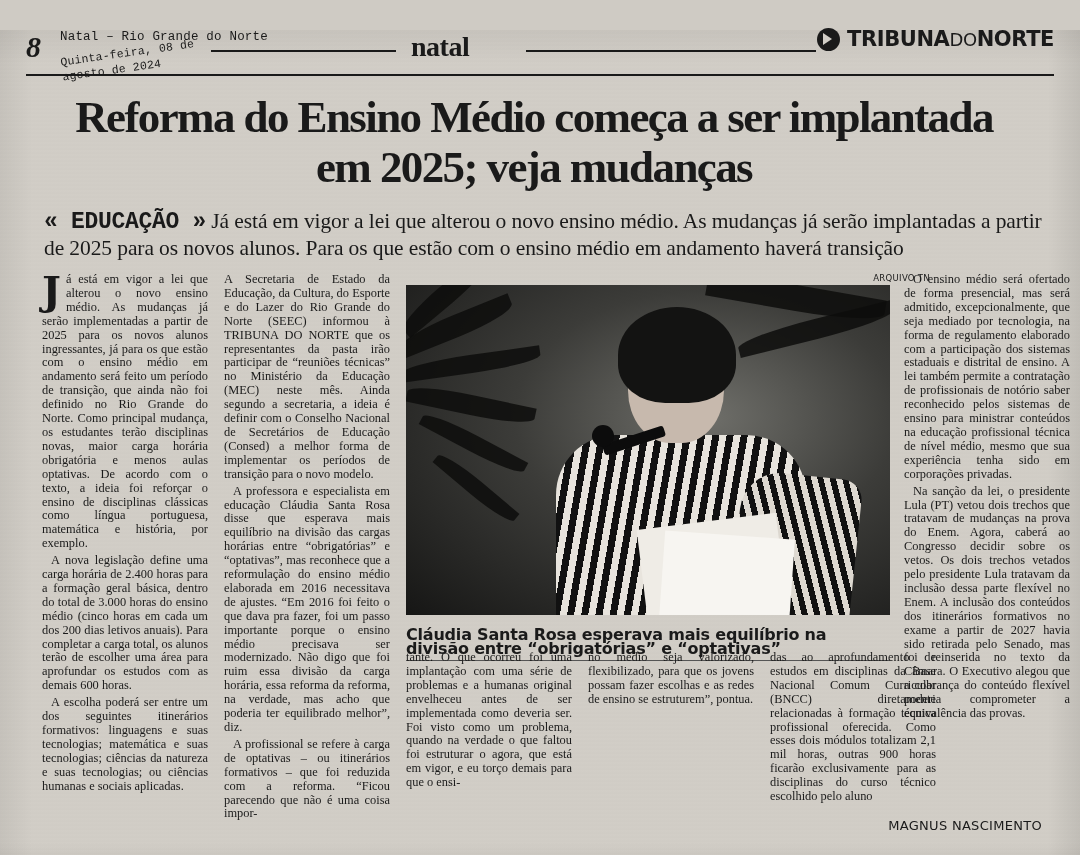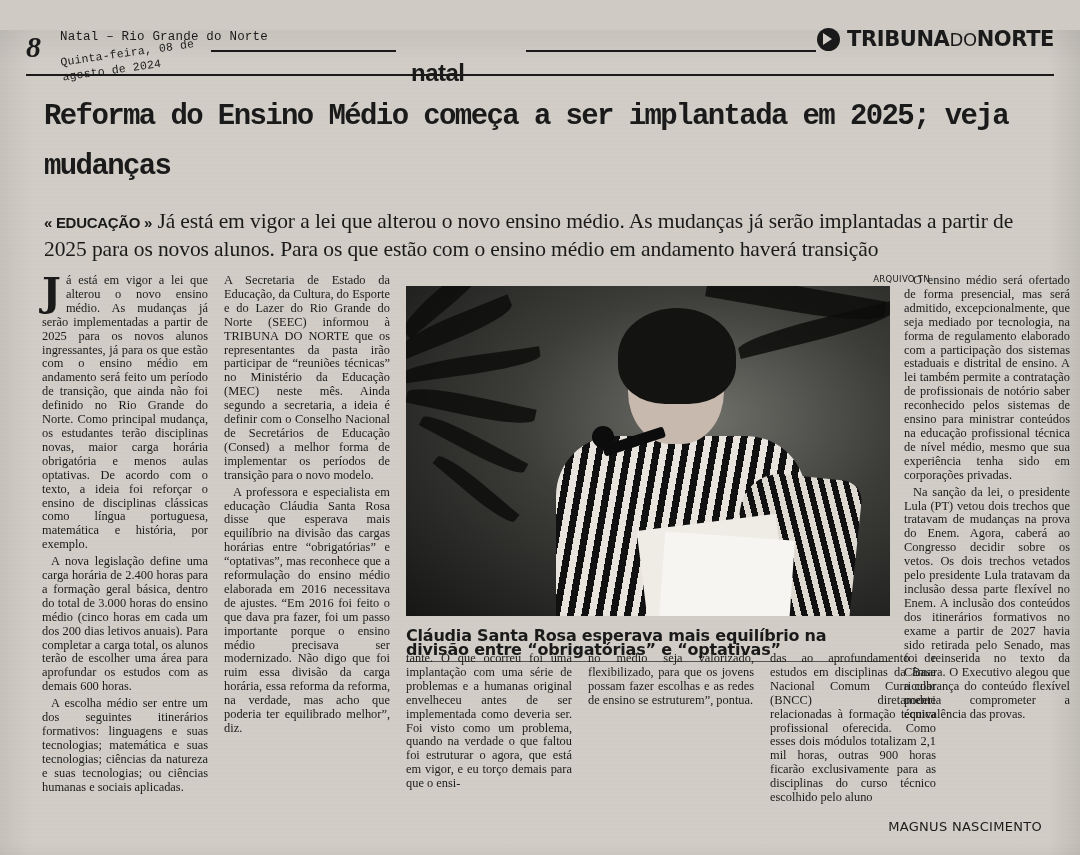--- a/index.html
+++ b/index.html
@@ -53,26 +53,25 @@
   }
   .folio-meta .l2{font-size:11.5px;}
   .rule-left{
     position:absolute;left:185px;top:20px;width:185px;height:2px;background:#1a1a1a;
   }
   .rule-right{
     position:absolute;left:500px;top:20px;width:290px;height:2px;background:#1a1a1a;
   }
   .section-word{
     position:absolute;left:385px;top:2px;
-    font-family:Liberation Sans, sans-serif;
-    font-weight:bold;
-    font-size:24px;
+    font-family:Liberation Serif, serif;
+    font-weight:bold;
+    font-size:28px;
     line-height:30px;
     letter-spacing:-0.5px;
-    margin-top:26px;
   }
   .brand{
     position:absolute;right:0;top:-2px;
     display:flex;align-items:center;gap:7px;text-align:center;
   }
   .brand-mark{
     width:23px;height:23px;border-radius:50%;
     background:#1a1a1a;position:relative;display:inline-block;
   }
   .brand-mark:after{
@@ -86,41 +85,42 @@
     font-family:"DejaVu Sans", sans-serif;
     font-weight:bold;
     font-size:21px;
     letter-spacing:-0.4px;
     line-height:23px;
   }
   .brand-text .thin{font-weight:normal;font-size:18px;}
 
   
   .headline{
-    font-family:Liberation Mono, monospace;
-    font-weight:bold;
-    font-size:29px;
+    font-family:Liberation Serif, serif;
+    font-weight:bold;
+    font-size:45px;
     line-height:50px;
     letter-spacing:-1.6px;
     margin:16px 0 0 18px;
     width:980px;
+    text-align:center;
   }
 
   
   .lead{
     margin:16px 12px 0 18px;
     font-family:"Liberation Serif", serif;
     font-size:21.5px;
     line-height:26px;
     letter-spacing:-0.1px;
   }
   .kicker{
-    font-family:Liberation Sans, sans-serif;
-    font-weight:bold;
-    font-size:15px;
+    font-family:Liberation Mono, monospace;
+    font-weight:bold;
+    font-size:23px;
     letter-spacing:-0.3px;
   }
 
   
   .body-area{
     position:relative;
     margin:12px 0 0 16px;
     width:1000px;
     height:560px;
   }
@@ -283,26 +283,27 @@
     <div class="lead">
       <span class="kicker">« EDUCAÇÃO »</span>
       <span>Já está em vigor a lei que alterou o novo ensino médio. As mudanças já serão implantadas a partir de 2025 para os novos alunos. Para os que estão com o ensino médio em andamento haverá transição</span>
     </div>
 
     <div class="body-area">
 
       <div class="col c1">
         <p class="first"><span class="dropcap">J</span><span>á está em vigor a lei que alterou o novo ensino médio. As mudanças já serão implementadas a partir de 2025 para os novos alunos ingressantes, já para os que estão com o ensino médio em andamento será feito um período de transição, que ainda não foi definido no Rio Grande do Norte. Como principal mudança, os estudantes terão disciplinas novas, maior carga horária obrigatória e menos aulas optativas. De acordo com o texto, a ideia foi reforçar o ensino de disciplinas clássicas como língua portuguesa, matemática e história, por exemplo.</span></p>
         <p>A nova legislação define uma carga horária de 2.400 horas para a formação geral básica, dentro do total de 3.000 horas do ensino médio (cinco horas em cada um dos 200 dias letivos anuais). Para completar a carga total, os alunos terão de escolher uma área para aprofundar os estudos com as demais 600 horas.</p>
-        <p>A escolha médio ser entre um dos seguintes itinerários formativos: linguagens e suas tecnologias; matemática e suas tecnologias; ciências da natureza e suas tecnologias; ou ciências humanas e sociais aplicadas.</p>
+        <p>A escolha poderá ser entre um dos seguintes itinerários formativos: linguagens e suas tecnologias; matemática e suas tecnologias; ciências da natureza e suas tecnologias; ou ciências humanas e sociais aplicadas.</p>
       </div>
 
       <div class="col c2">
         <p class="first">A Secretaria de Estado da Educação, da Cultura, do Esporte e do Lazer do Rio Grande do Norte (SEEC) informou à TRIBUNA DO NORTE que os representantes da pasta irão participar de “reuniões técnicas” no Ministério da Educação (MEC) neste mês. Ainda segundo a secretaria, a ideia é definir com o Conselho Nacional de Secretários de Educação (Consed) a melhor forma de implementar os períodos de transição para o novo modelo.</p>
         <p>A professora e especialista em educação Cláudia Santa Rosa disse que esperava mais equilíbrio na divisão das cargas horárias entre “obrigatórias” e “optativas”, mas reconhece que a reformulação do ensino médio elaborada em 2016 necessitava de ajustes. “Em 2016 foi feito o que dava pra fazer, foi um passo importante porque o ensino médio precisava ser modernizado. Não digo que foi ruim essa divisão da carga horária, essa reforma da reforma, na verdade, mas acho que poderia ter equilibrado melhor”, diz.</p>
+        <p>A profissional se refere à carga de optativas – ou itinerários formativos – que foi reduzida com a reforma. “Ficou parecendo que não é uma coisa impor-</p>
       </div>
 
       <div class="photo-block">
         <div class="photo-credit">ARQUIVO TN</div>
         <div class="photo">
           <span class="leaf l5"></span>
           <span class="leaf l1"></span>
           <span class="leaf l2"></span>
           <span class="leaf l3"></span>
           <span class="leaf l4"></span>

